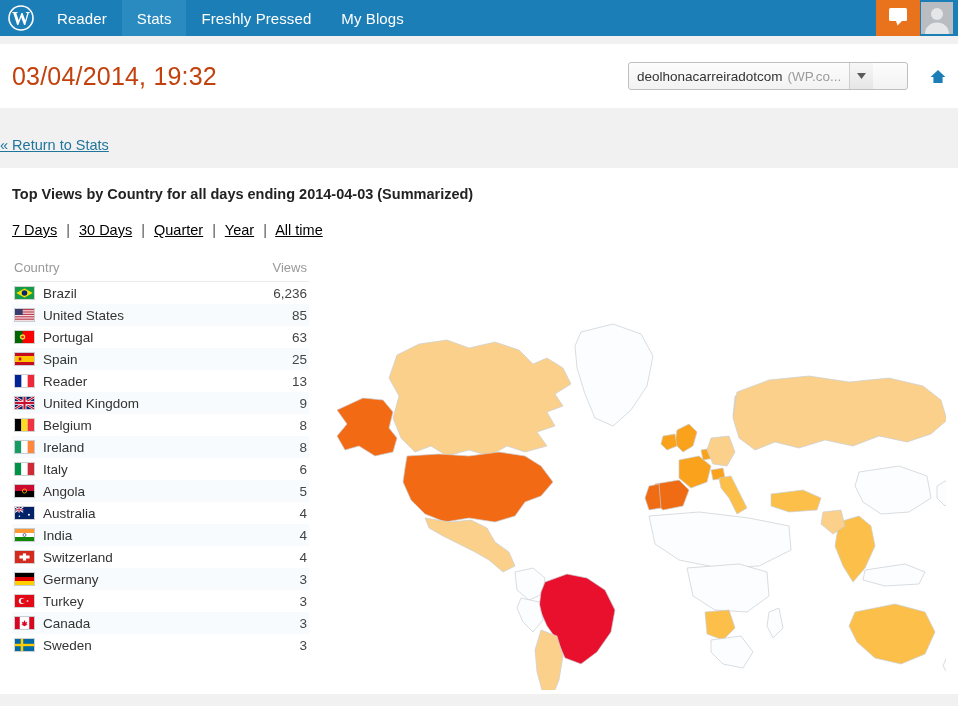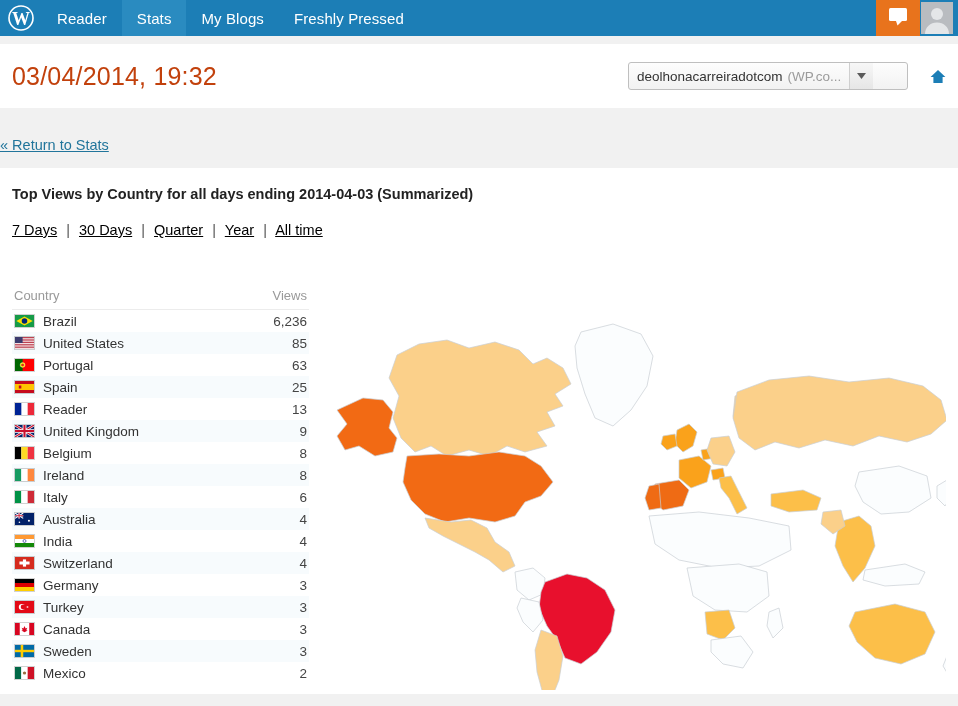--- a/index.html
+++ b/index.html
@@ -119,21 +119,20 @@
 
   
   .content { display: flex; align-items: flex-start; }
 
   .country-table { width: 297px; flex: 0 0 297px; }
   .ct-head {
     display: flex; justify-content: space-between;
     font-size: 13px; color: #999;
     padding: 0 2px 6px 2px;
     border-bottom: 1px solid #ececec;
-    margin-top: 28px;
   }
   .ct-row {
     display: flex; align-items: center;
     height: 22px;
     font-size: 13.5px;
     color: #333;
     padding: 0 2px;
   }
   .ct-row:nth-child(even) { background: #f7fbfd; }
   .ct-flag {
@@ -169,24 +168,24 @@
     </span>
   </div>
 
   <div class="mb-item">
     <span>Reader</span>
   </div>
   <div class="mb-item active">
     <span>Stats</span>
   </div>
   <div class="mb-item">
+    <span>Freshly Pressed</span>
+  </div>
+  <div class="mb-item">
     <span>My Blogs</span>
-  </div>
-  <div class="mb-item">
-    <span>Freshly Pressed</span>
   </div>
 
   <div class="mb-right">
 
 
     <div class="mb-notif">
       <span>
         <svg width="22" height="20" viewBox="0 0 22 20">
           <rect x="2" y="2" width="18" height="13" rx="1.5" fill="#fff"></rect>
           <polygon points="9,15 15,15 10.5,19.5" fill="#fff"></polygon>
@@ -362,20 +361,31 @@
                 <rect x="10" width="10" height="20" fill="#fff"></rect>
                 <rect x="20" width="10" height="20" fill="#ce2b37"></rect>
               </svg>
             </span>
             <span class="ct-name">Italy</span>
             <span class="ct-views">6</span>
           </div>
           <div class="ct-row">
             <span class="ct-flag">
               <svg viewBox="0 0 30 20" preserveAspectRatio="none">
+                <rect width="30" height="10" fill="#cc092f"></rect>
+                <rect y="10" width="30" height="10" fill="#000"></rect>
+                <circle cx="15" cy="10" r="3.4" fill="none" stroke="#ffcb00" stroke-width="1.2"></circle>
+              </svg>
+            </span>
+            <span class="ct-name">Angola</span>
+            <span class="ct-views">5</span>
+          </div>
+          <div class="ct-row">
+            <span class="ct-flag">
+              <svg viewBox="0 0 30 20" preserveAspectRatio="none">
                 <rect width="30" height="20" fill="#012169"></rect>
                 <rect width="13" height="9" fill="#012169"></rect>
                 <path d="M0,0 L13,9 M13,0 L0,9" stroke="#fff" stroke-width="1.8"></path>
                 <path d="M6.5,0 V9 M0,4.5 H13" stroke="#fff" stroke-width="2.6"></path>
                 <path d="M6.5,0 V9 M0,4.5 H13" stroke="#c8102e" stroke-width="1.4"></path>
                 <circle cx="22" cy="13" r="1.6" fill="#fff"></circle>
                 <circle cx="7" cy="15.5" r="1.3" fill="#fff"></circle>
               </svg>
             </span>
             <span class="ct-name">Australia</span>
@@ -442,32 +452,20 @@
           <div class="ct-row">
             <span class="ct-flag">
               <svg viewBox="0 0 30 20" preserveAspectRatio="none">
                 <rect width="30" height="20" fill="#006aa7"></rect>
                 <rect x="9" width="4" height="20" fill="#fecc00"></rect>
                 <rect y="8" width="30" height="4" fill="#fecc00"></rect>
               </svg>
             </span>
             <span class="ct-name">Sweden</span>
             <span class="ct-views">3</span>
-          </div>
-          <div class="ct-row">
-            <span class="ct-flag">
-              <svg viewBox="0 0 30 20" preserveAspectRatio="none">
-                <rect width="10" height="20" fill="#006847"></rect>
-                <rect x="10" width="10" height="20" fill="#fff"></rect>
-                <rect x="20" width="10" height="20" fill="#ce1126"></rect>
-                <circle cx="15" cy="10" r="2.6" fill="#9a6b3f"></circle>
-              </svg>
-            </span>
-            <span class="ct-name">Mexico</span>
-            <span class="ct-views">2</span>
           </div>
         </div>
     </div>
 
     <div class="map-wrap">
       <svg id="worldmap" width="640" height="430" viewBox="0 0 640 430">
           <path d="M78,95 L100,84 L128,80 L150,88 L176,82 L200,90 L214,104 L228,98 L244,108 L252,124 L236,134 L244,146 L228,152 L236,166 L218,172 L228,186 L206,192 L188,186 L170,196 L150,190 L128,196 L112,186 L96,192 L82,178 L74,158 L80,136 L70,118 Z" fill="#fbd08a" stroke="#c8ced4" stroke-width="0.7"></path>
           <path d="M18,150 L44,138 L64,140 L74,152 L70,168 L78,178 L74,192 L56,196 L40,186 L26,190 L18,176 L28,164 Z" fill="#f26a14" stroke="#c8ced4" stroke-width="0.7"></path>
           <path d="M88,196 L120,194 L150,196 L180,192 L206,196 L222,206 L234,222 L222,236 L206,242 L196,256 L176,262 L150,258 L126,262 L106,254 L92,240 L84,222 L86,208 Z" fill="#f26a14" stroke="#c8ced4" stroke-width="0.7"></path>
           <path d="M106,258 L132,262 L152,260 L168,268 L176,282 L190,292 L196,306 L184,312 L170,300 L156,292 L140,284 L124,276 L110,268 Z" fill="#fbd08a" stroke="#c8ced4" stroke-width="0.7"></path>

